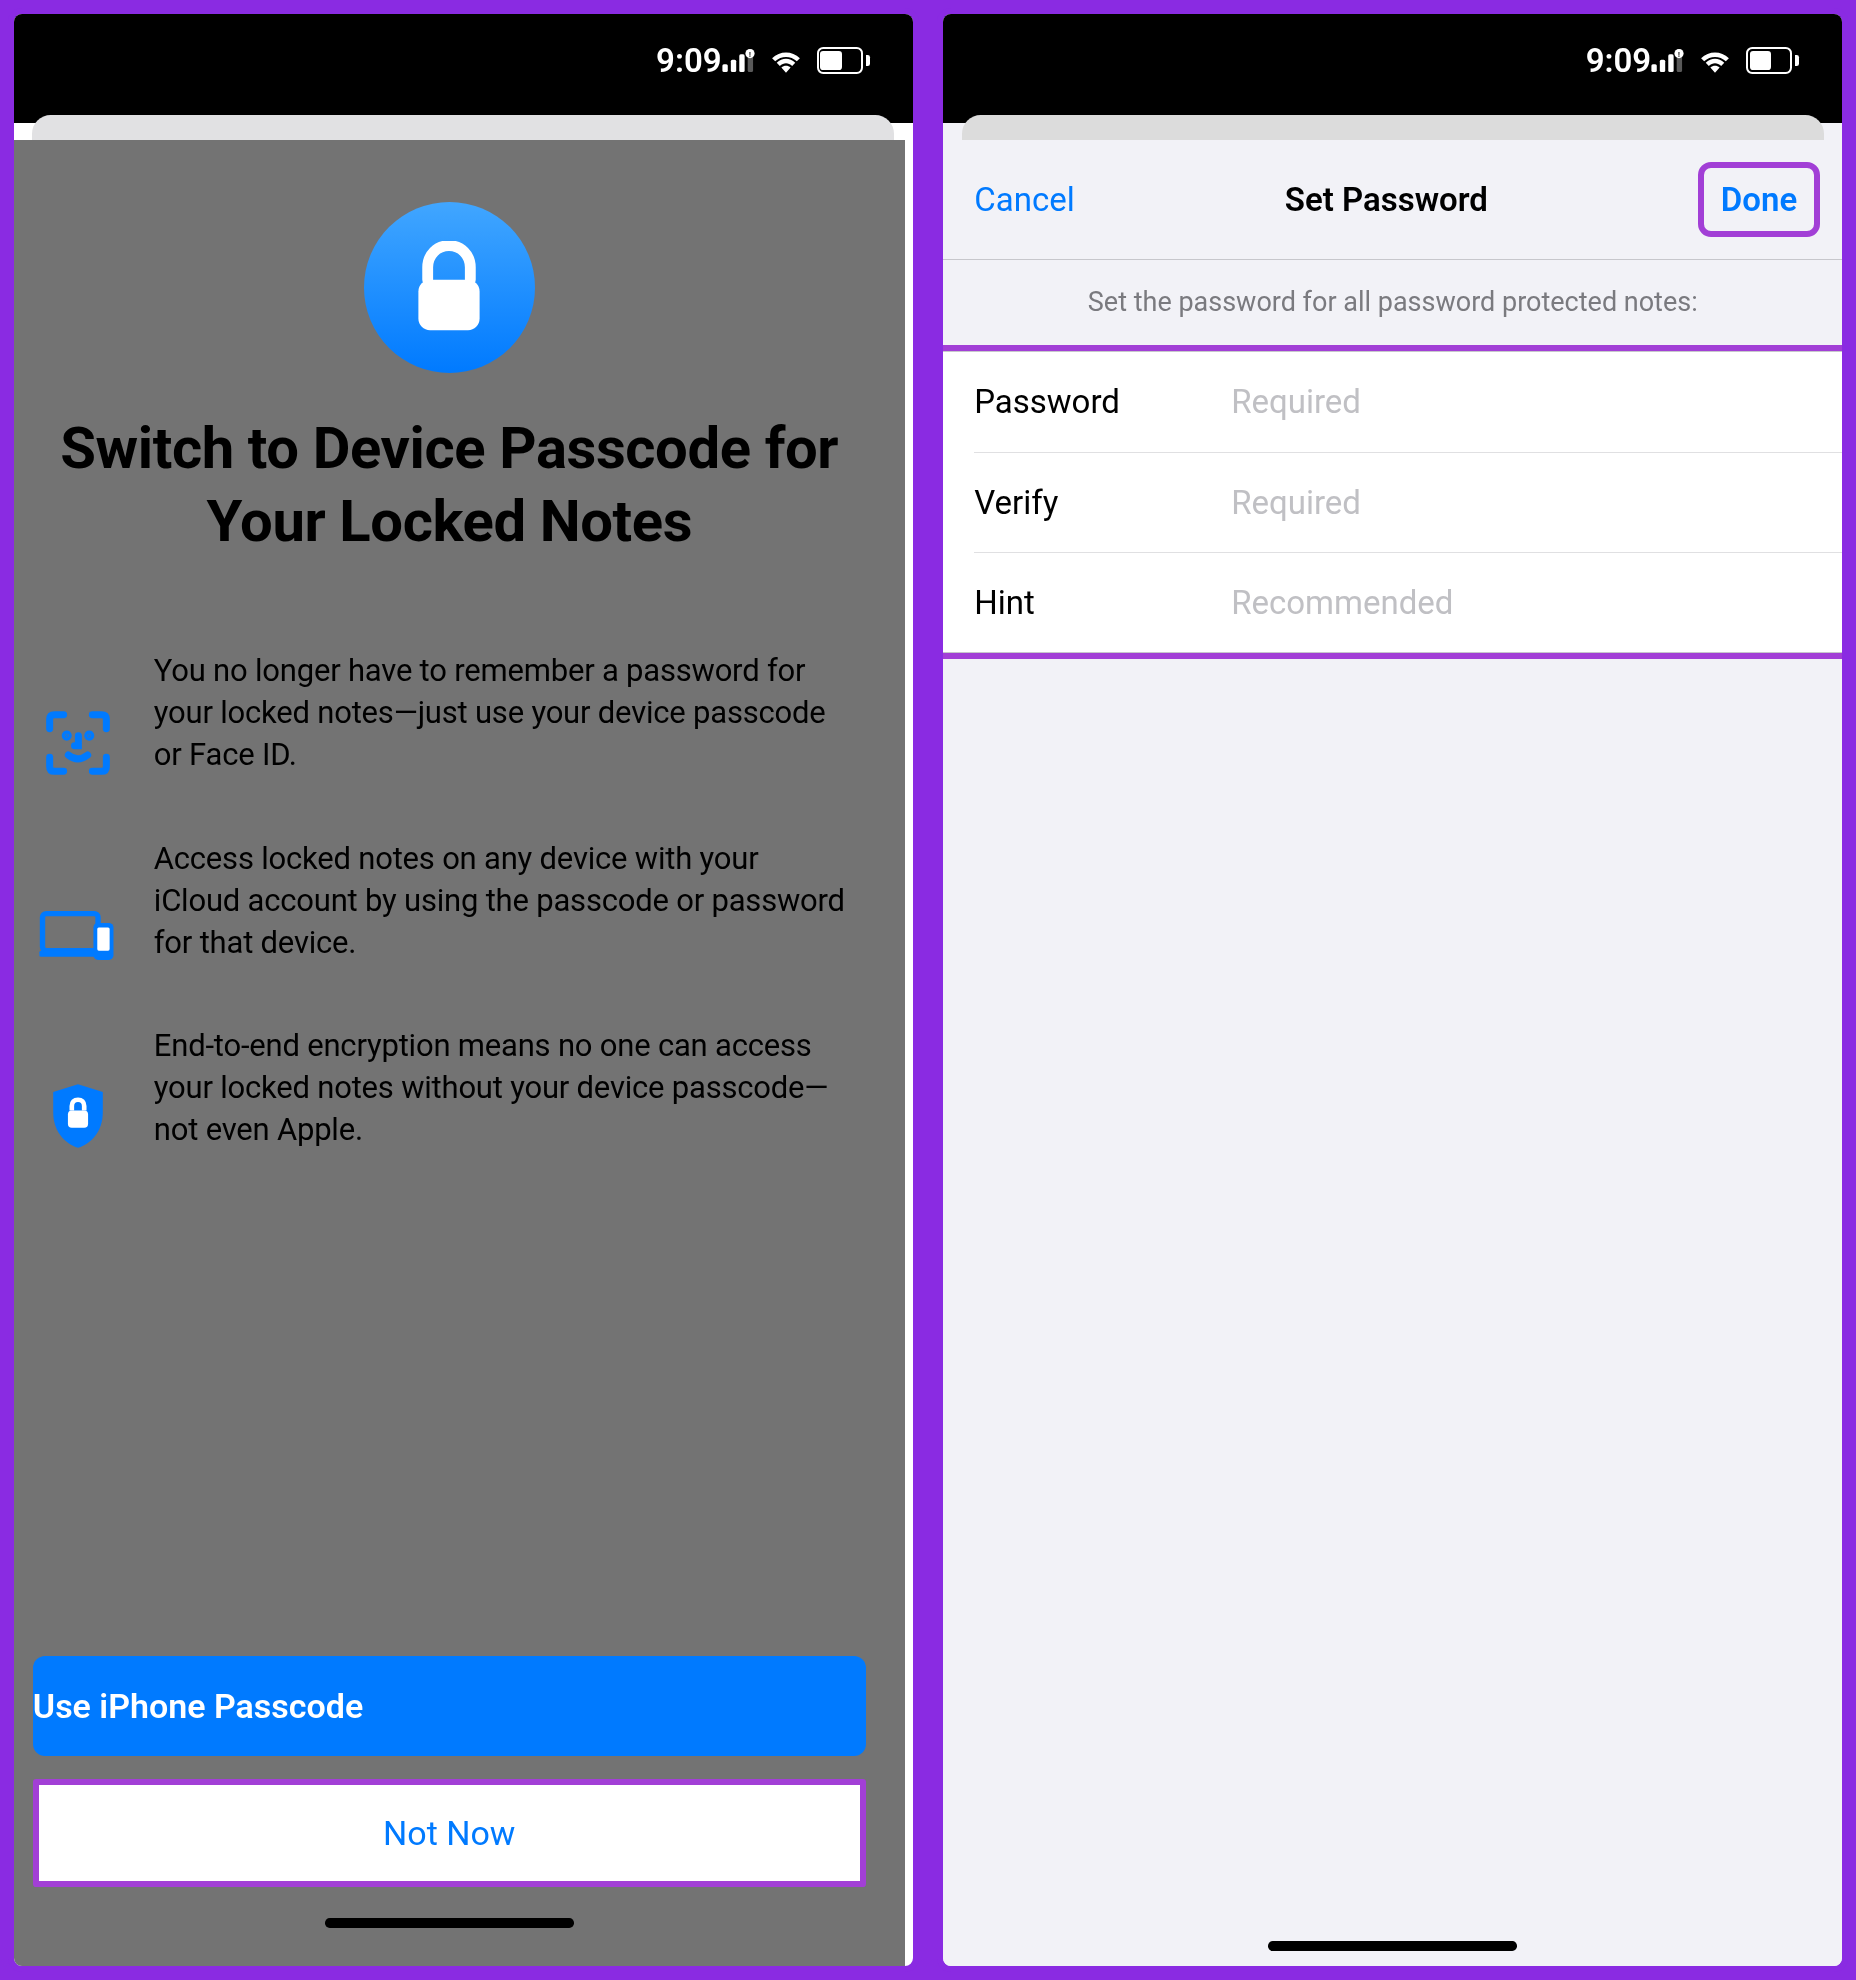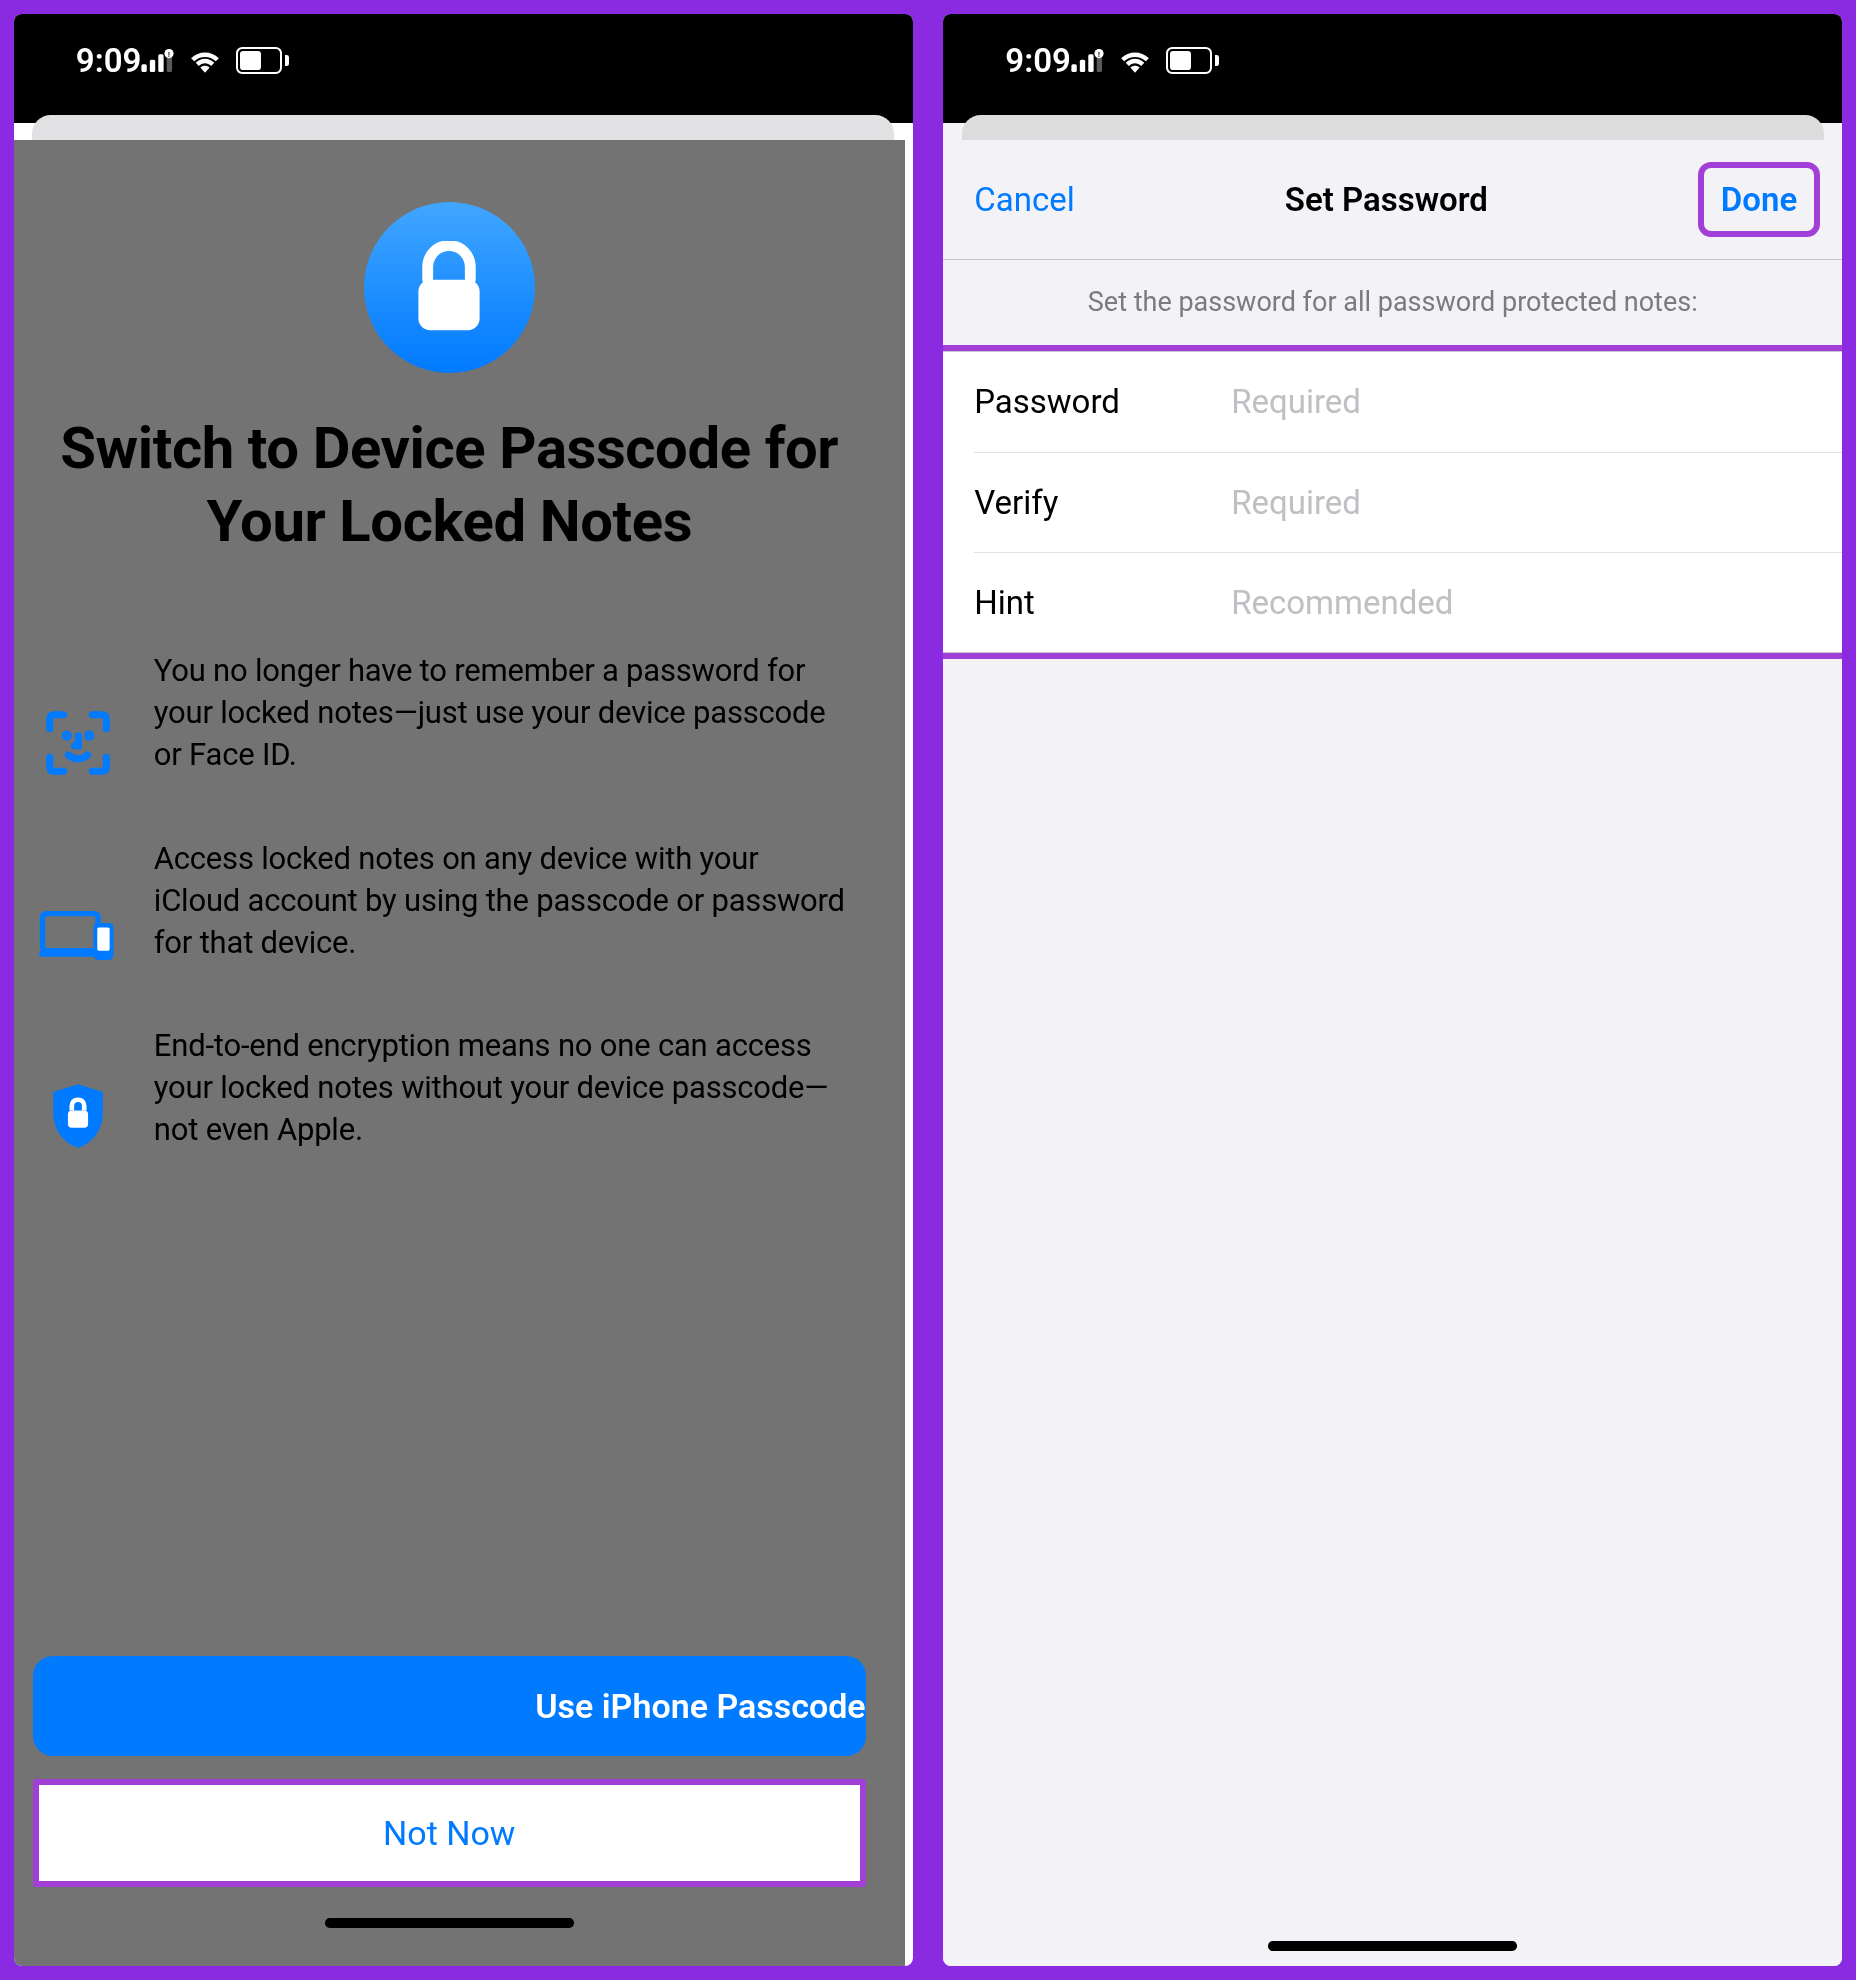--- a/index.html
+++ b/index.html
@@ -30,21 +30,21 @@
     border: 6.2px solid #8a2be2;
   }
   .phone.left { background: #fff; }
   
   .status-bar {
     height: 109px;
     background: #000;
     color: #fff;
     display: flex;
     align-items: center;
-    justify-content: flex-start;
+    justify-content: flex-end;
     padding: 0 43px 15.6px 62px;
     font-size: 33px;
     font-weight: 600;
   }
   .status-right { display: flex; align-items: center; gap: 14px; }
   .status-right svg { display: block; }
   .battery {
     display: flex; align-items: center; gap: 3.1px;
   }
   .battery-body {
@@ -121,23 +121,23 @@
     display: flex;
     flex-direction: column;
     gap: 23px;
     padding-bottom: 31px;
   }
   .btn-primary {
     background: #007aff;
     color: #fff;
     font-size: 34px;
     font-weight: 600;
-    text-align: right;
+    text-align: left;
     padding: 30px 0;
-    border-radius: 20px;
+    border-radius: 12px;
   }
   .btn-secondary {
     background: #fff;
     color: #007aff;
     font-size: 34px;
     font-weight: 400;
     text-align: center;
     padding: 28px 0;
     border-radius: 3.1px;
     border: 6.2px solid #a23fd6;

